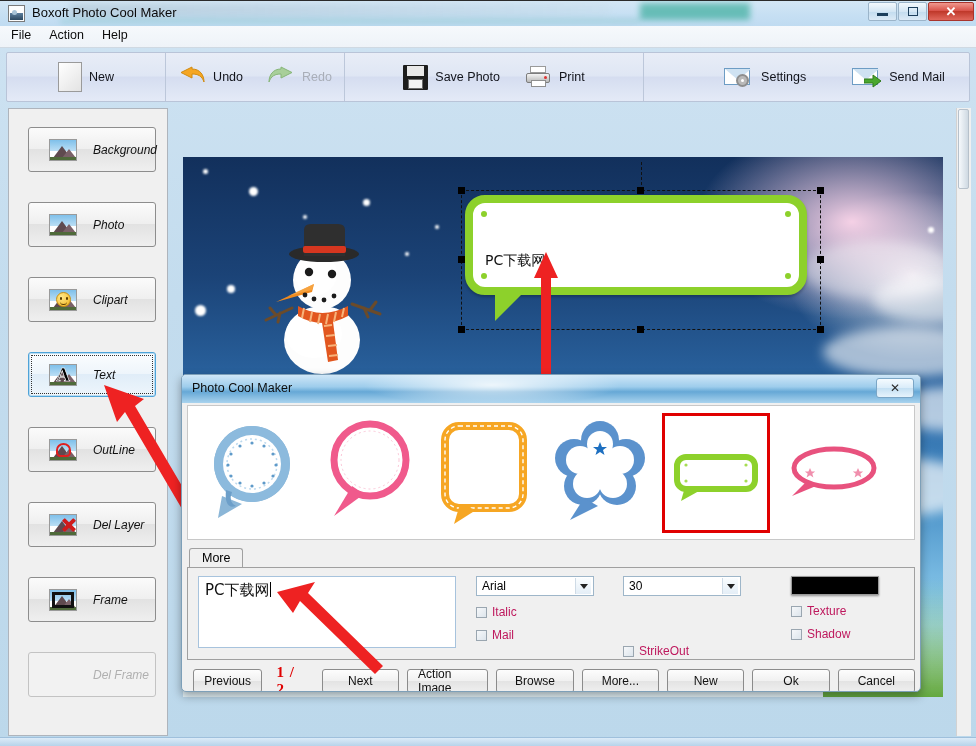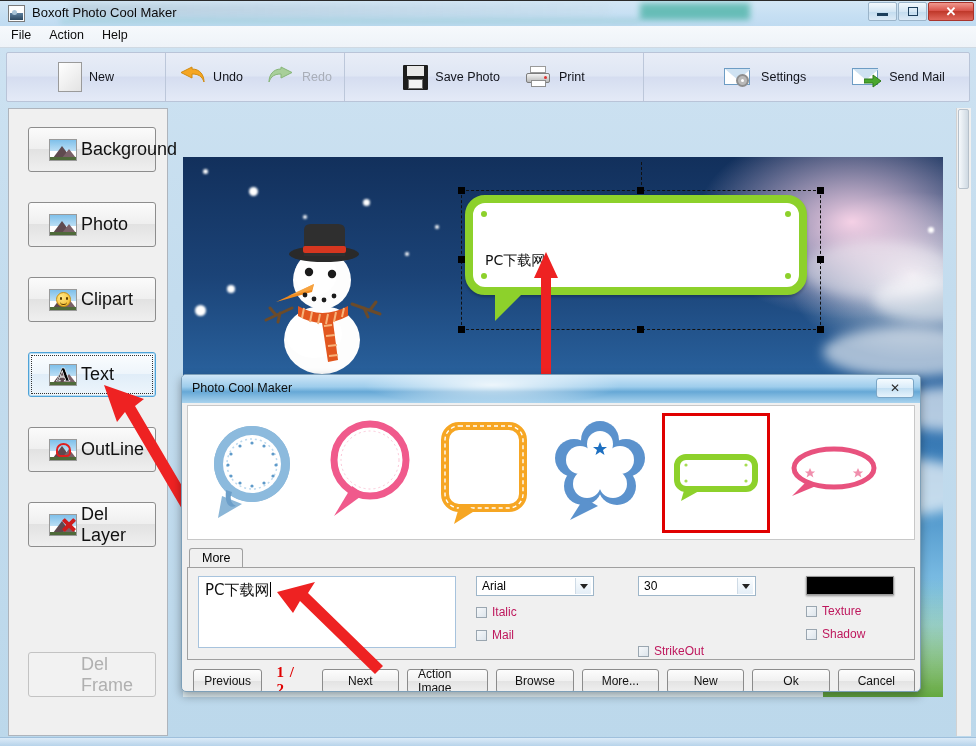--- a/index.html
+++ b/index.html
@@ -124,21 +124,21 @@
     position:relative;width:28px;height:22px;margin-left:20px;
     background:#fff;border:1px solid #9a9a9a;box-sizing:border-box;overflow:hidden;flex:none;
   }
   .sb-thumb .sky{position:absolute;left:0;top:0;width:100%;height:58%;
     background:linear-gradient(180deg,#7fc0ea,#bcdff5);}
   .sb-thumb .mt{position:absolute;left:3px;bottom:2px;width:0;height:0;
     border-left:9px solid transparent;border-right:9px solid transparent;border-bottom:12px solid #5f4a4f;}
   .sb-thumb .mt2{position:absolute;left:12px;bottom:2px;width:0;height:0;
     border-left:7px solid transparent;border-right:7px solid transparent;border-bottom:9px solid #7a6168;}
   .sb-thumb .grd{position:absolute;left:0;bottom:0;width:100%;height:14%;background:#4f6a3a;}
-  .sb-label{margin-left:4px;font-size:18px;color:#111;}
+  .sb-label{margin-left:16px;font-size:12px;color:#111;font-style:italic;}
   .sb-ov{position:absolute;left:0;top:0;width:100%;height:100%;display:flex;align-items:center;justify-content:center;}
   .smiley{width:15px;height:15px;border-radius:50%;background:radial-gradient(circle at 35% 30%,#ffe98a,#f2b31c);
     border:1px solid #c98f0e;box-sizing:border-box;position:relative;}
   .smiley:before{content:"";position:absolute;left:3px;top:4px;width:2px;height:3px;background:#5a3c00;border-radius:1px;
     box-shadow:6px 0 0 #5a3c00;}
   .smiley:after{content:"";position:absolute;left:3px;top:8px;width:7px;height:3px;
     border-bottom:1.5px solid #5a3c00;border-radius:0 0 6px 6px;}
   .bigA{font-family:"Liberation Serif",serif;font-weight:bold;font-size:19px;color:#000;line-height:19px;
     -webkit-text-stroke:0.6px #fff;}
   .redx{position:relative;width:15px;height:15px;}
@@ -427,20 +427,30 @@
           <div class="mt"></div>
           <div class="mt2"></div>
           <div class="grd"></div>
         <div class="sb-ov" style="justify-content:flex-end;padding-right:2px;">
             <div class="redx"></div>
           </div>
       </div>
       <span class="sb-label">Del Layer</span>
     </div>
 
+    <div class="side-btn" style="top:468px;">
+      <div class="sb-thumb">
+        <div class="sky"></div>
+          <div class="mt"></div>
+          <div class="mt2"></div>
+          <div class="grd"></div>
+        <div class="frameic"></div>
+      </div>
+      <span class="sb-label">Frame</span>
+    </div>
 
     <div class="side-btn disabled" style="top:543px;">
       <div class="sb-thumb" style="background:transparent;border:none;"></div>
       <span class="sb-label">Del Frame</span>
     </div>
   </div>
 
   <div class="canvas">
 
     <div class="cv-spark" style="left:20px;top:12px;width:5px;height:5px;"></div>
@@ -648,21 +658,21 @@
           <div class="cbrow">
             <span class="cbbox"></span>
             <span>Italic</span>
           </div>
           <div class="cbrow">
             <span class="cbbox"></span>
             <span>Mail</span>
           </div>
         </div>
 
-        <div class="col" style="margin-left:34px;gap:48px;">
+        <div class="col" style="margin-left:19px;gap:48px;">
           <div class="combo">
             <span>30</span>
             <span class="cbx">
                 <i class="caretdown"></i>
               </span>
           </div>
           <div class="cbrow">
             <span class="cbbox"></span>
             <span>StrikeOut</span>
           </div>

